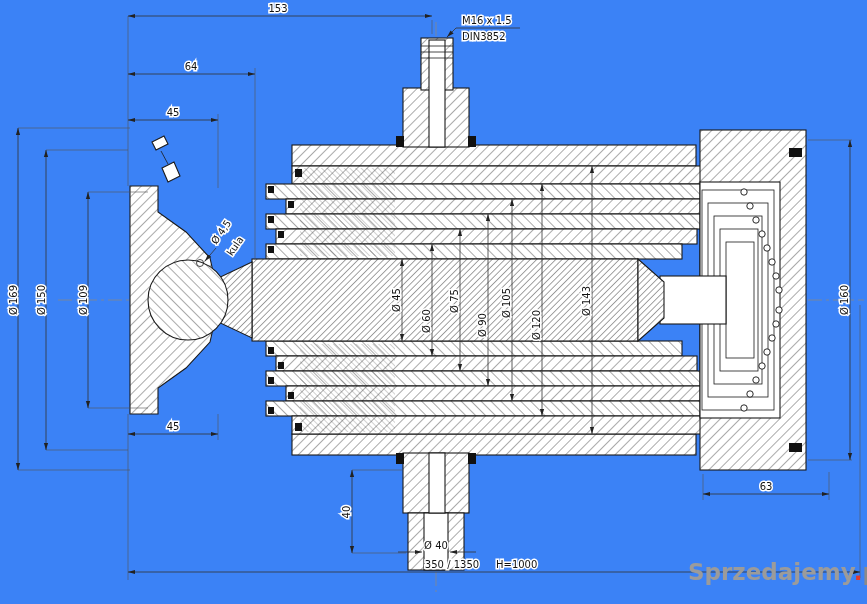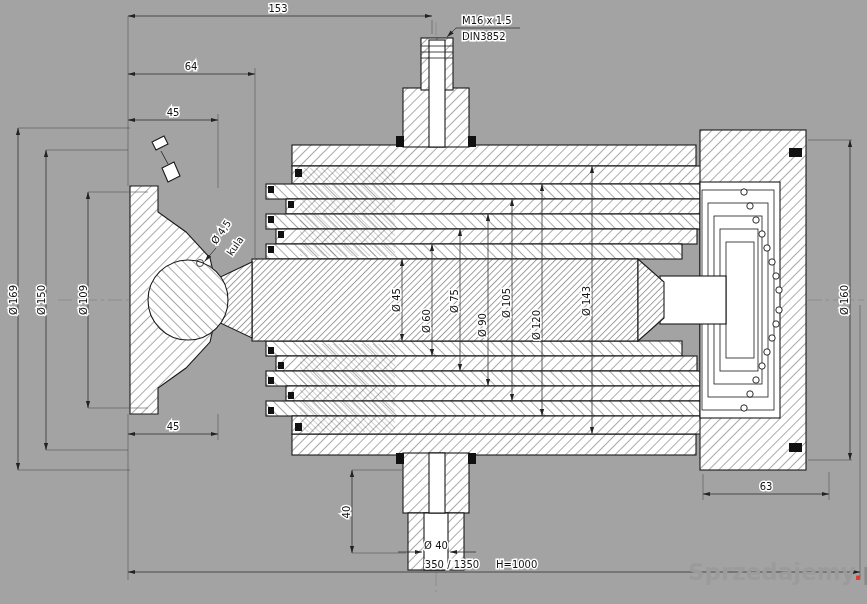--- a/index.html
+++ b/index.html
@@ -1,17 +1,17 @@
 <!DOCTYPE html>
 <html><head>
 <meta charset="utf-8">
 <style>
   html,body{margin:0;padding:0;background:#fff;width:867px;height:604px;overflow:hidden;
     font-family:"DejaVu Sans", sans-serif;}
-  #stage{position:relative;width:867px;height:604px;background:#a3a3a3;}
+  #stage{position:relative;width:867px;height:604px;background:#3b82f6;}
   svg{position:absolute;left:0;top:0;}
   .part{stroke:#1a1a1a;stroke-width:1.1;}
   .thin{stroke:#1a1a1a;stroke-width:.8;fill:none;}
   .dim{stroke:#333;stroke-width:.8;fill:none;}
   .ext{stroke:#555;stroke-width:.6;fill:none;}
   .cl{stroke:#888;stroke-width:.8;fill:none;stroke-dasharray:14 4 3 4;}
   .seal{fill:#111;stroke:none;}
   .ballrow{fill:#fff;stroke:#111;stroke-width:.9;}
   text{font-family:"DejaVu Sans", sans-serif;font-size:10px;fill:#111;}
   .dt{stroke:#fff;stroke-width:3px;paint-order:stroke;fill:#111;}

